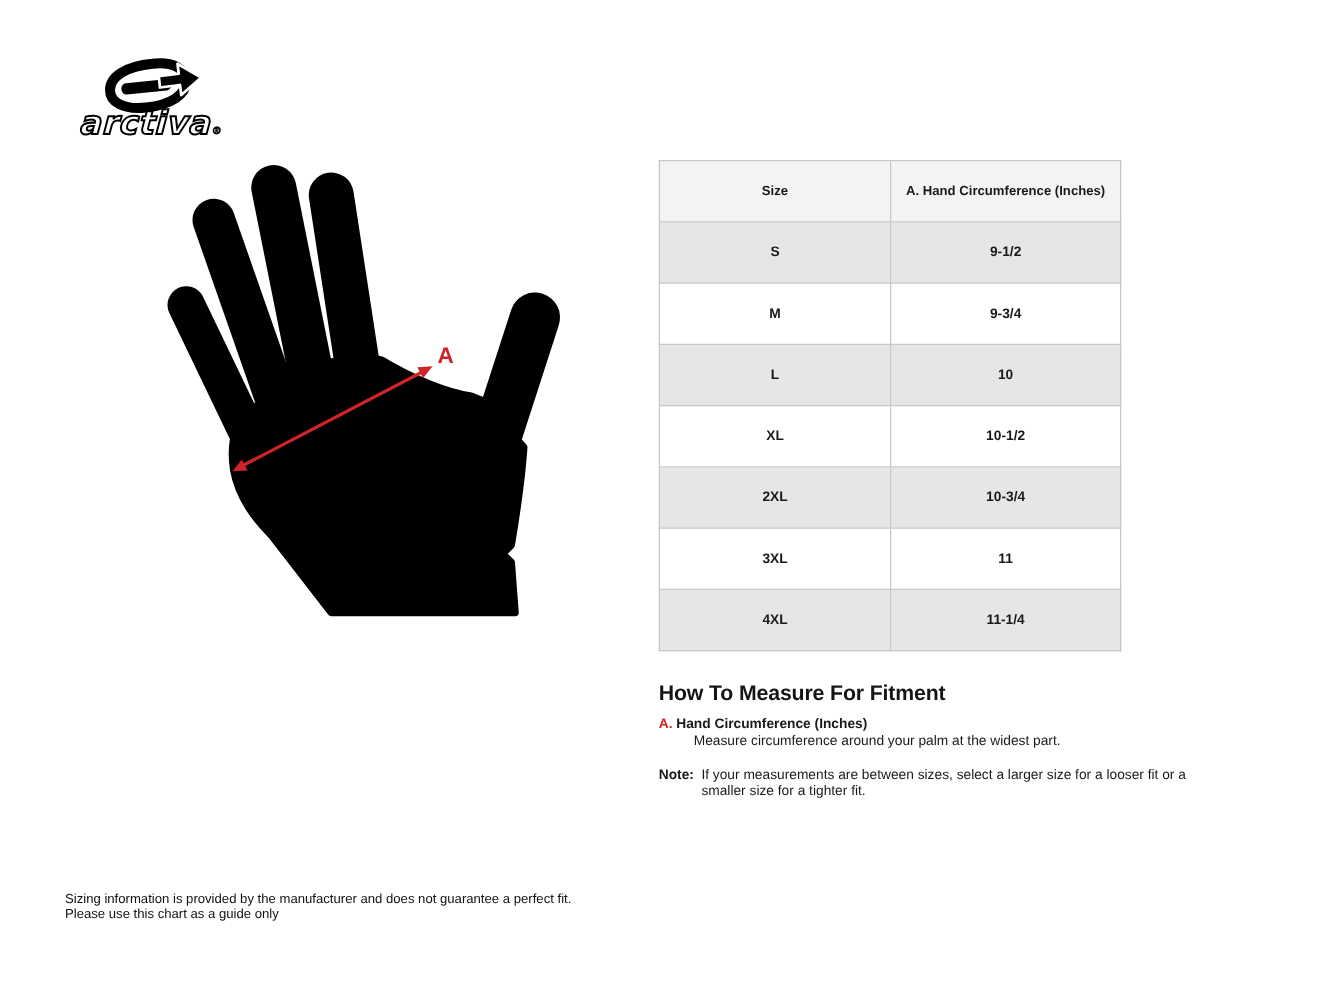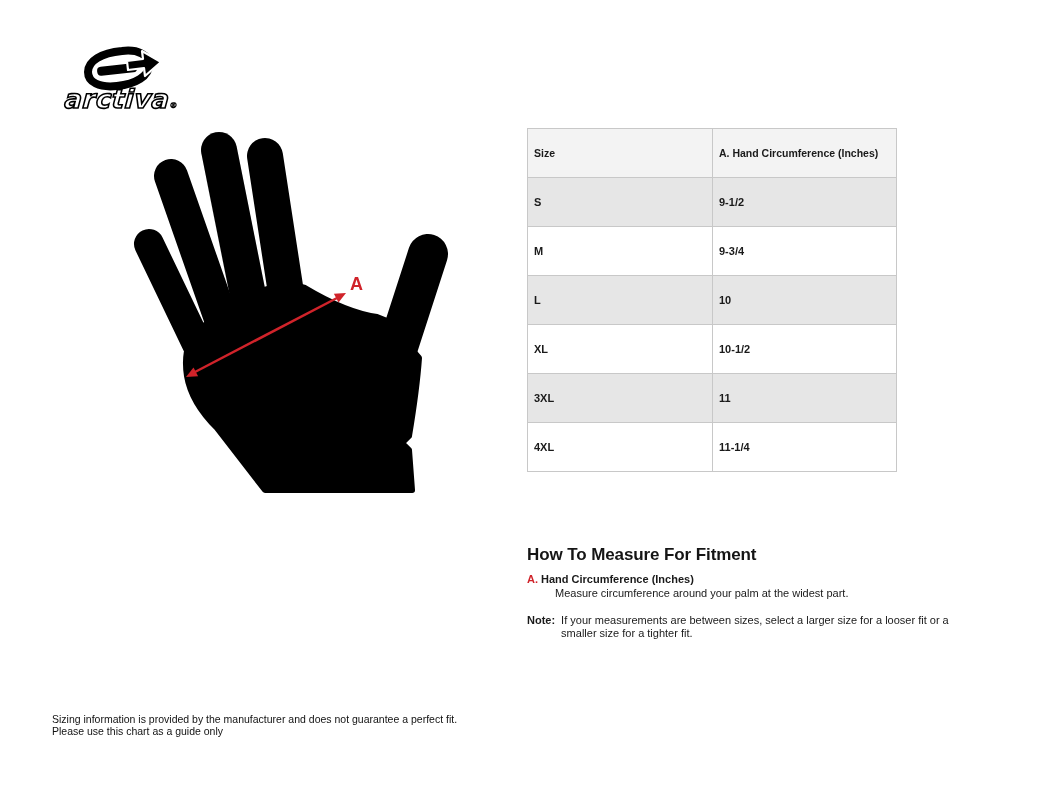--- a/index.html
+++ b/index.html
@@ -40,21 +40,21 @@
   .chart-title{
     position:absolute;left:527px;top:87px;
     font-size:17px;font-weight:bold;letter-spacing:-.1px;color:#151515;
   }
   table.size-chart{
     position:absolute;left:527px;top:128px;border-collapse:collapse;
     background:#ffffff;
   }
   table.size-chart th,table.size-chart td{
     border:1px solid var(--table-border);
-    text-align:left;vertical-align:middle;
+    text-align:center;vertical-align:middle;
     height:49px;padding:0 6px;color:var(--ink);
   }
   table.size-chart th{width:185px;background:var(--table-header-bg);font-size:10.5px;font-weight:bold;}
   table.size-chart th + th{width:184px;}
   table.size-chart td{font-size:11px;font-weight:bold;background:#ffffff;}
   table.size-chart tbody tr:nth-child(odd) td{background:var(--table-alt-bg);}
 
   
   .how-to{position:absolute;left:527px;top:545px;width:460px;}
   .how-to h2{margin:0;font-size:17px;font-weight:bold;letter-spacing:-.1px;color:#151515;}
@@ -138,20 +138,24 @@
         </tr>
         <tr>
           <td>L</td>
           <td>10</td>
         </tr>
         <tr>
           <td>XL</td>
           <td>10-1/2</td>
         </tr>
         <tr>
+          <td>2XL</td>
+          <td>10-3/4</td>
+        </tr>
+        <tr>
           <td>3XL</td>
           <td>11</td>
         </tr>
         <tr>
           <td>4XL</td>
           <td>11-1/4</td>
         </tr>
       </tbody>
   </table>
 

